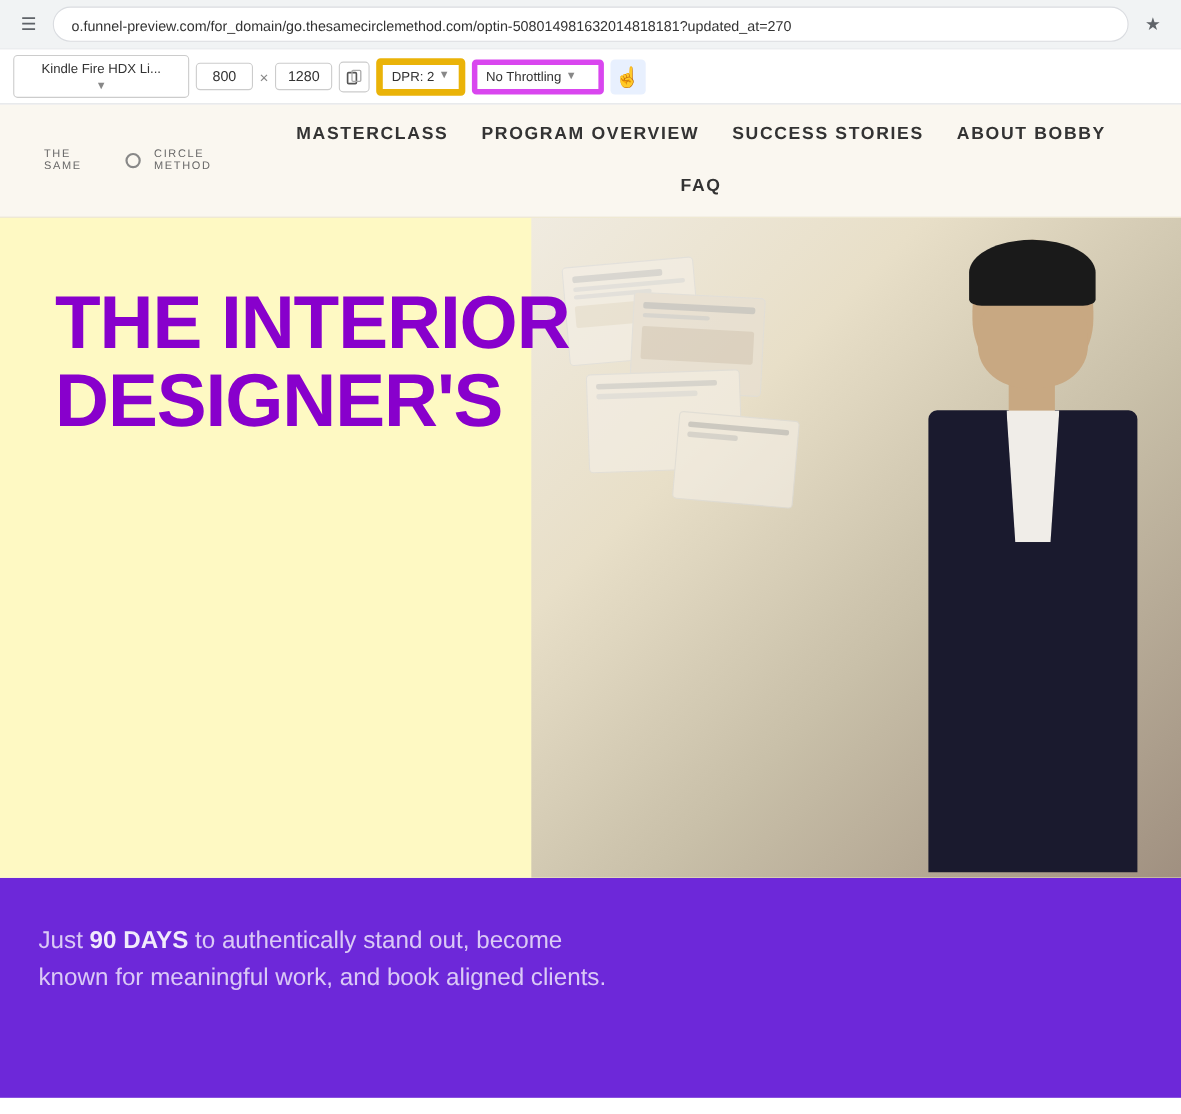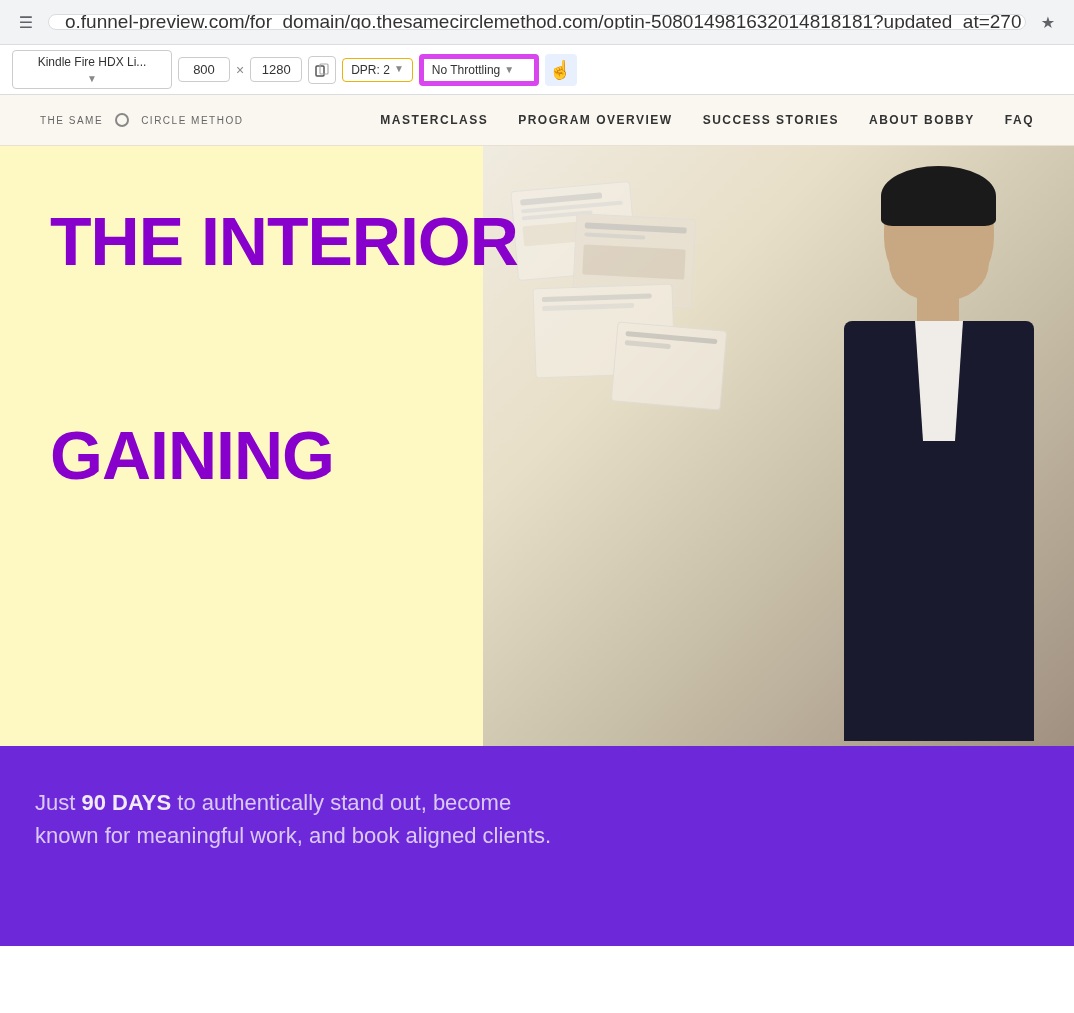--- a/index.html
+++ b/index.html
@@ -20,25 +20,25 @@
       height: 44px;
       background: #f1f3f4;
     }
 
     .address-bar {
       flex: 1;
       background: #fff;
       border: 1px solid #dadce0;
       border-radius: 20px;
       padding: 6px 16px;
-      font-size: 19px;
-      color: #333;
-      display: flex;
-      align-items: center;
-      height: 16px;
+      font-size: 13px;
+      color: #333;
+      display: flex;
+      align-items: flex-end;
+      height: 32px;
       overflow: hidden;
       white-space: nowrap;
       text-overflow: ellipsis;
     }
 
     .browser-icon {
       width: 28px;
       height: 28px;
       display: flex;
       align-items: center;
@@ -102,21 +102,21 @@
       border-radius: 4px;
       background: #fff;
       font-size: 14px;
       color: #555;
     }
 
     .dpr-select {
       display: flex;
       align-items: flex-start;
       gap: 4px;
-      border: 1px solid #eab308;
+      border: 6px solid #eab308;
       border-radius: 4px;
       padding: 4px 8px;
       font-size: 12px;
       cursor: pointer;
       background: #fff;
       color: #333;
     }
 
     .throttle-select {
       display: flex;
@@ -183,21 +183,21 @@
 
     .nav-links {
       display: flex;
       align-items: center;
       gap: 30px;
       flex-wrap: wrap;
       justify-content: center;
     }
 
     .nav-link {
-      font-size: 12px;
+      font-size: 16px;
       font-weight: 600;
       letter-spacing: 1.5px;
       color: #333;
       text-transform: uppercase;
       cursor: pointer;
       text-decoration: none;
     }
 
     
     .hero-section {
@@ -401,23 +401,23 @@
 
         <div style="position:absolute; top:0; right:58px; width:115px; height:60px; background:#1a1a1a; border-radius:50% 50% 10% 10%; z-index:4;"></div>
 
         <div style="position:absolute; top:50px; right:65px; width:100px; height:85px; background:#c8a882; border-radius:40% 40% 45% 45%; z-index:3;"></div>
       </div>
     </div>
 
     <div class="hero-text">
       <h1 class="hero-heading">
         <span>THE INTERIOR</span><br>
+        <span>DESIGNER'S</span><br>
         <br>
         <br>
-        <span>GAINING</span><br>
         <br>
       </h1>
     </div>
   </section>
 
   <div class="subhero-section">
     <p class="subhero-text">
       <span>Just </span><strong>90 DAYS</strong><span> to authentically stand out, become known for meaningful work, and book aligned clients.</span>
     </p>
   </div>

